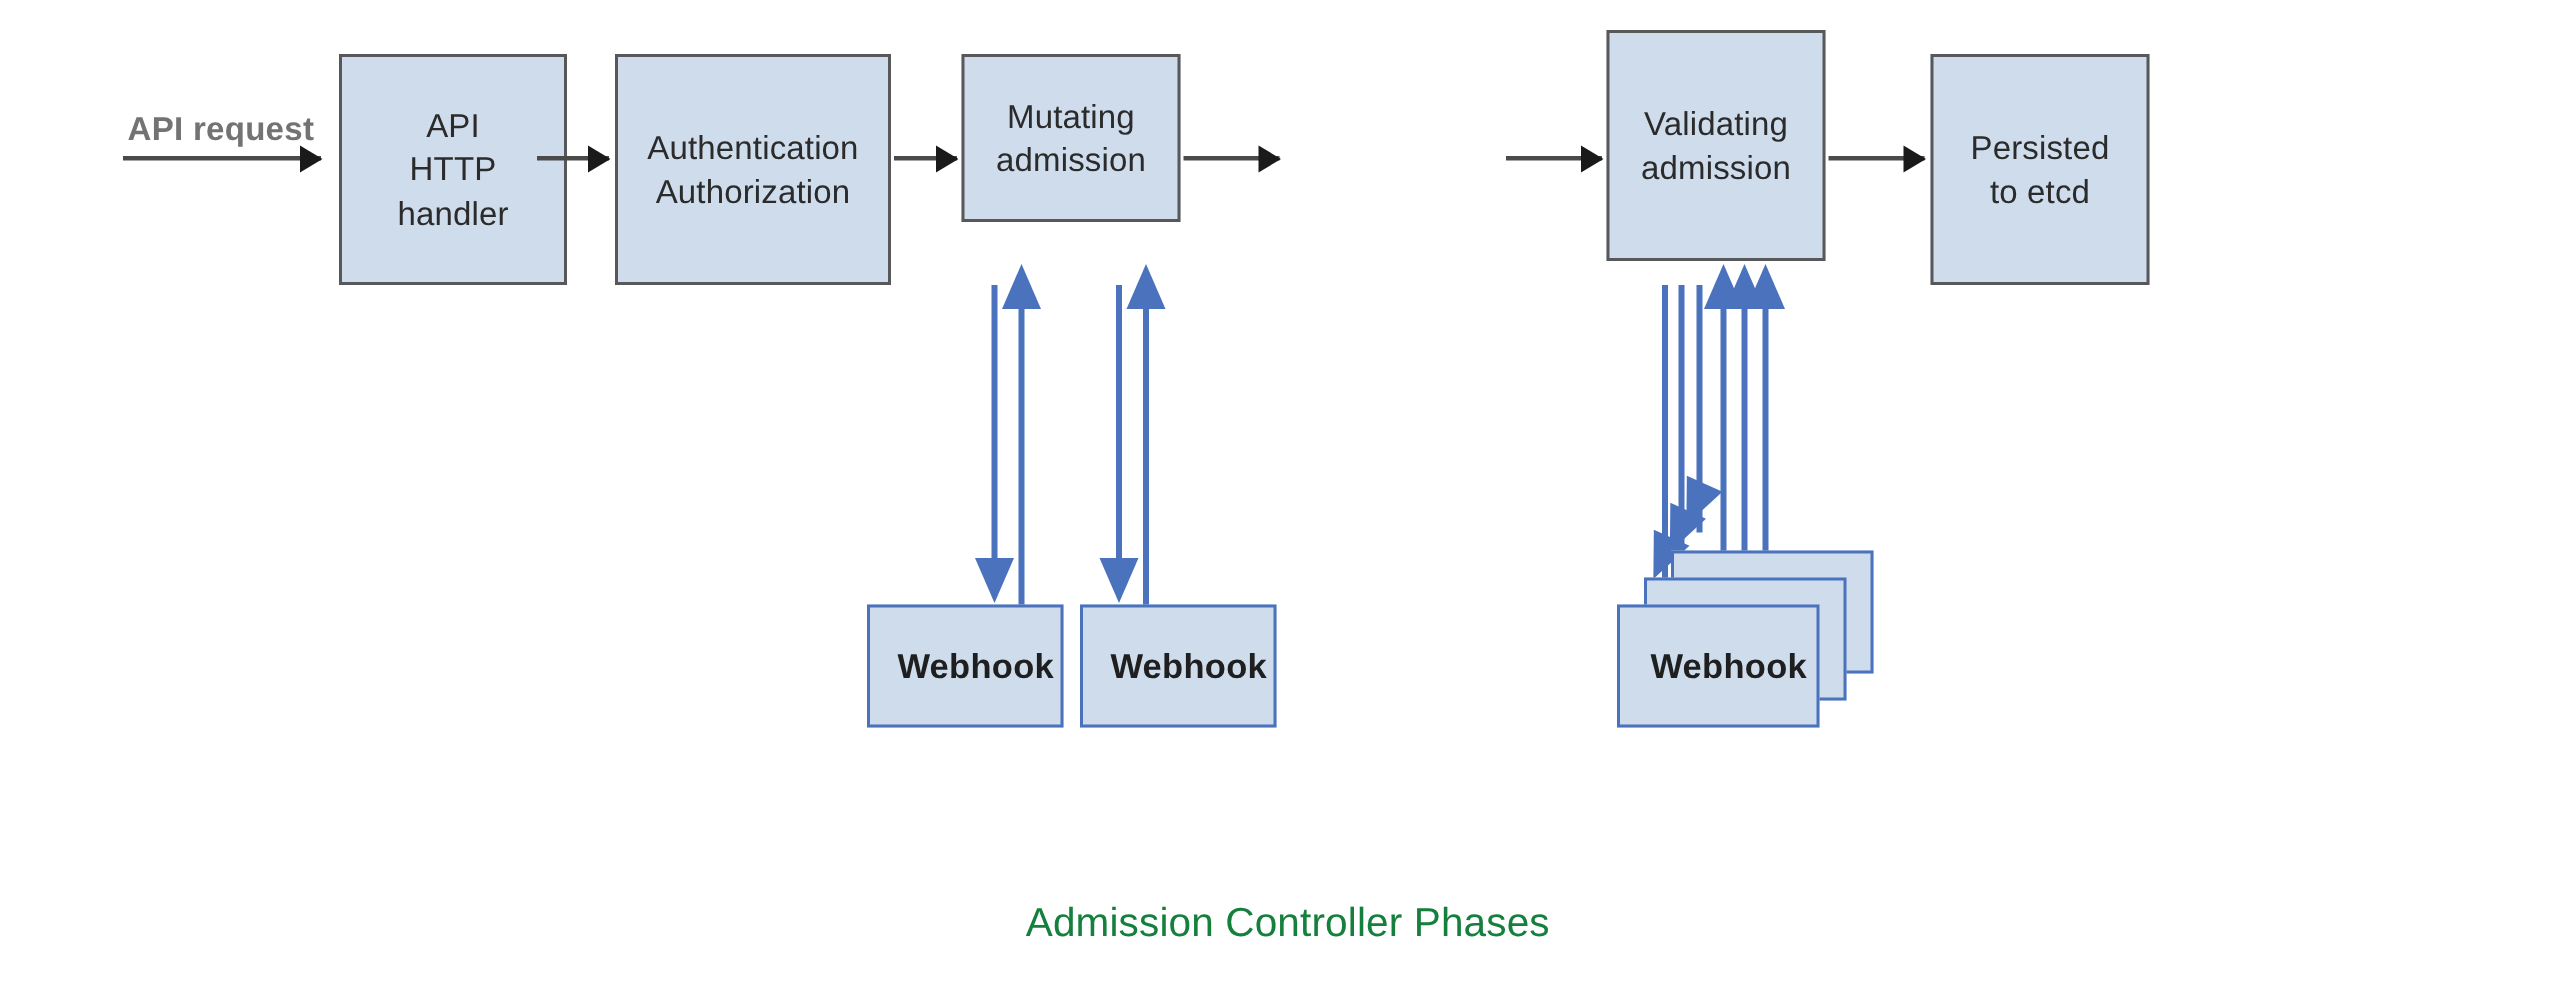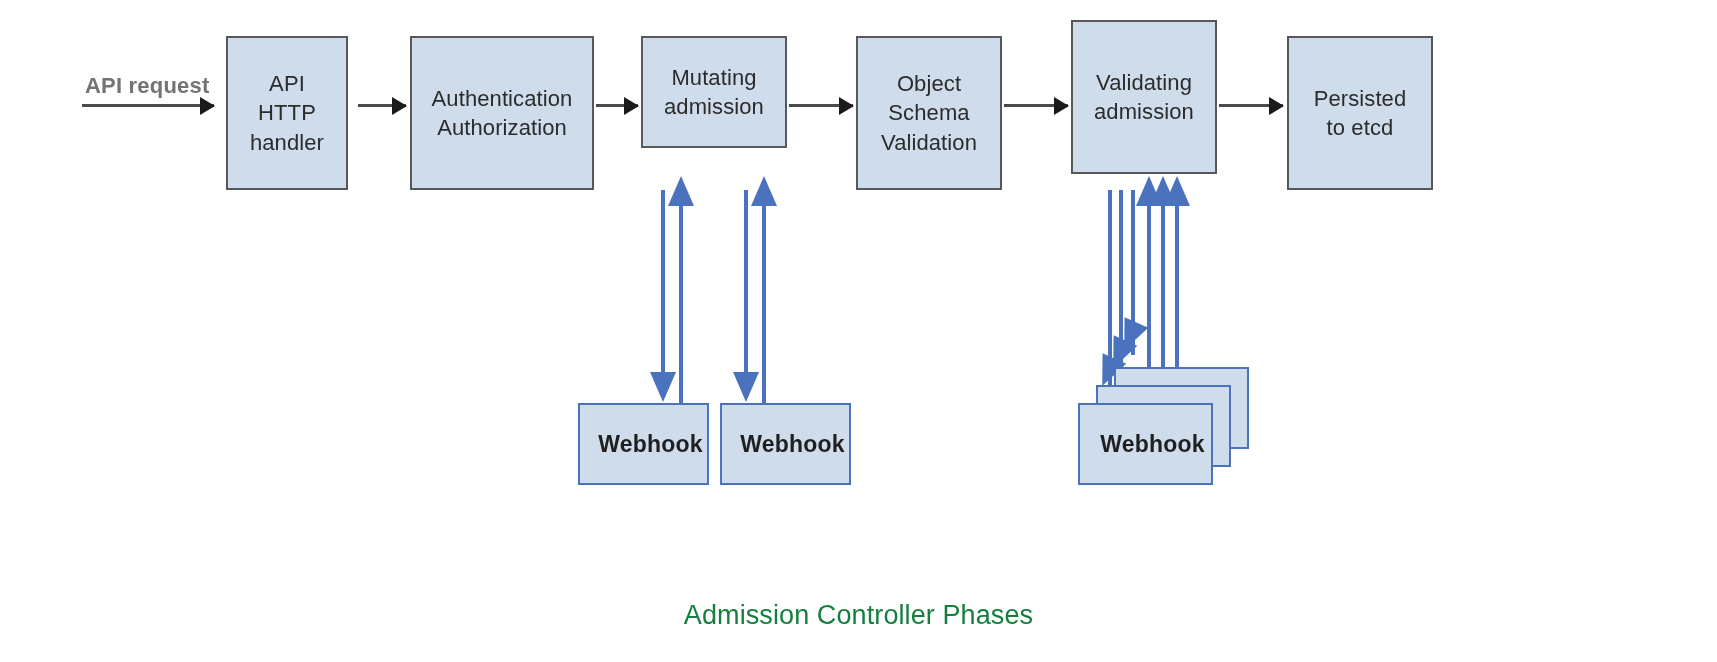--- a/index.html
+++ b/index.html
@@ -129,41 +129,36 @@
   }
 </style>
 </head>
 <body>
 
 <div id="canvas">
 
   <div class="entry-label" style="left:85px; top:73px;">API request</div>
   <div class="flow-arrow" style="left:82px; top:104px; width:132px;"></div>
 
-  <div class="phase-box" style="left:226px; top:36px; width:122px; height:154px;">
+  <div class="phase-box" style="left:226px; top:36px; width:152px; height:154px;">
     <span>API
 HTTP
 handler</span>
   </div>
 
   <div class="phase-box" style="left:410px; top:36px; width:184px; height:154px;">
     <span>Authentication
 Authorization</span>
   </div>
 
   <div class="phase-box" style="left:641px; top:36px; width:146px; height:112px;">
     <span>Mutating
 admission</span>
   </div>
 
-  <div class="phase-box" style="left:856px; top:36px; width:146px; height:154px;">
-    <span>Object
-Schema
-Validation</span>
-  </div>
 
   <div class="phase-box" style="left:1071px; top:20px; width:146px; height:154px;">
     <span>Validating
 admission</span>
   </div>
 
   <div class="phase-box" style="left:1287px; top:36px; width:146px; height:154px;">
     <span>Persisted
 to etcd</span>
   </div>

